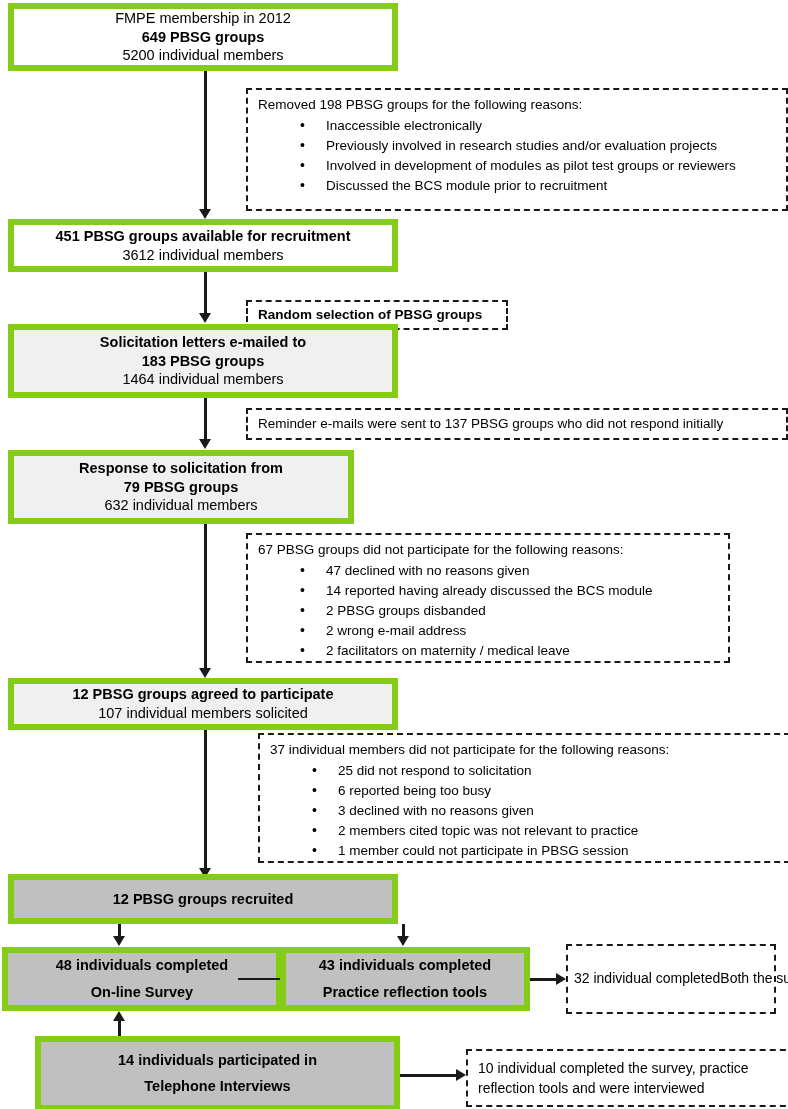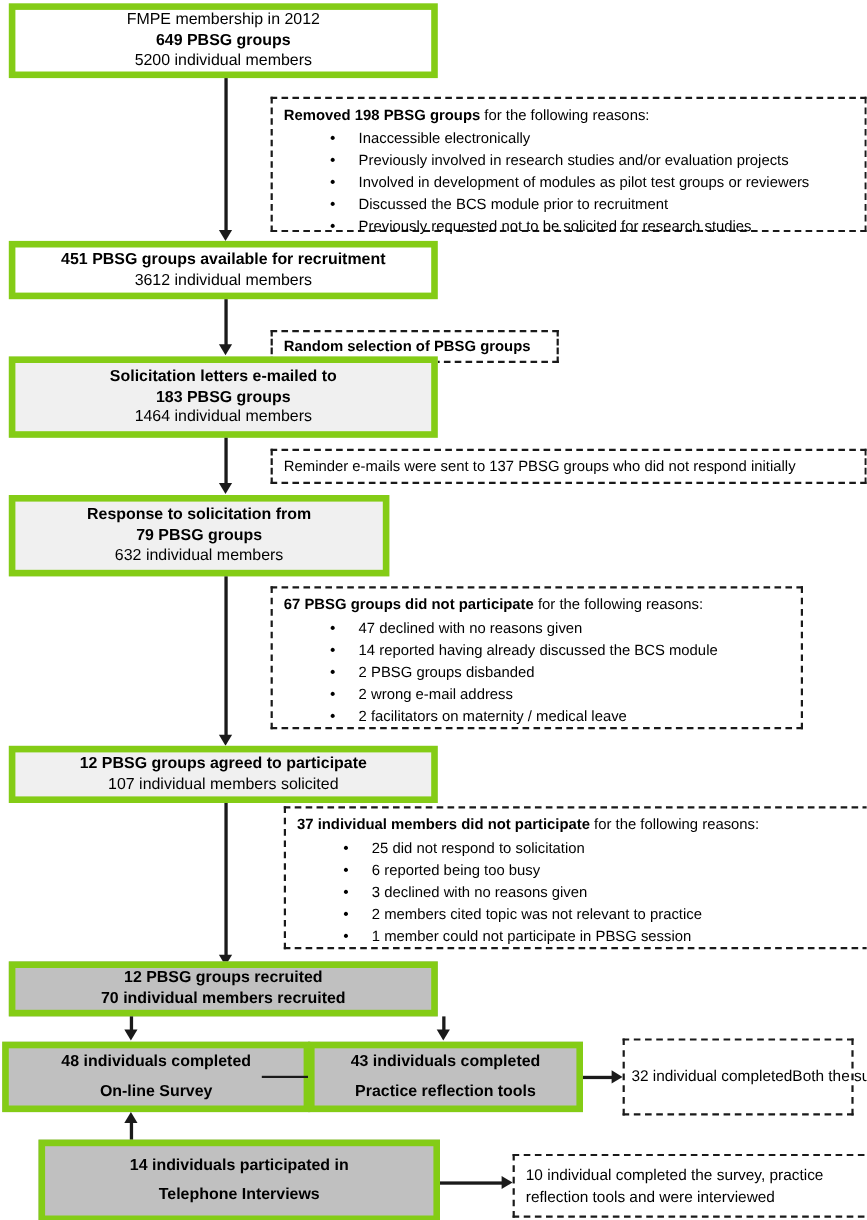--- a/index.html
+++ b/index.html
@@ -9,21 +9,21 @@
   .box{position:absolute;box-sizing:border-box;border:6px solid #84cc16;background:#fff;
        display:flex;flex-direction:column;align-items:center;justify-content:center;text-align:center;}
   .box.gray-light{background:#f0f0f0;}
   .box.gray-dark{background:#c0c0c0;}
   .box .ln{line-height:1.30;font-size:14.5px;white-space:nowrap;}
   .box .ln.b{font-weight:bold;}
 
   .note{position:absolute;box-sizing:border-box;border:2px dashed #1a1a1a;background:#fff;
         padding:6px 8px 6px 10px;}
   .note .hdr{font-size:13.5px;line-height:1.35;}
-  .note .hdr b{font-weight:bold;}
+  .note .hdr b{font-weight:normal;}
   .note ul{margin:2px 0 0 0;padding:0;list-style:none;}
   .note li{font-size:13.5px;line-height:1.47;position:relative;padding-left:68px;white-space:nowrap;}
   .note li:before{content:"\2022";position:absolute;left:42px;top:-1px;font-size:14px;}
   .note.plain{display:flex;align-items:center;}
   .note.plain .txt{font-size:13.5px;line-height:1.35;white-space:nowrap;}
   .note.plain .txt.b{font-weight:bold;}
   .note.centered{display:flex;align-items:center;justify-content:space-between;text-align:center;padding:6px;}
   .note.centered .txt{font-size:14px;line-height:1.42;white-space:nowrap;}
   .note.leftc{display:flex;flex-direction:column;justify-content:center;text-align:left;padding:6px 10px;}
   .note.leftc .txt{font-size:14px;line-height:1.45;white-space:nowrap;}
@@ -49,21 +49,20 @@
   <div class="vline" style="left:204px;top:71px;height:141px;"></div>
   <div class="arrow-d" style="left:199px;top:209px;"></div>
 
   <div class="note" style="left:246px;top:88px;width:542px;height:123px;">
     <div class="hdr"><b>Removed 198 PBSG groups</b><span> for the following reasons:</span></div>
     <ul>
       <li>Inaccessible electronically</li>
       <li>Previously involved in research studies and/or evaluation projects</li>
       <li>Involved  in development of modules as pilot test groups or reviewers</li>
       <li>Discussed the BCS module prior to recruitment</li>
-      <li>Previously requested not to be solicited for research studies</li>
     </ul>
   </div>
 
   <div class="box" style="left:8px;top:219px;width:390px;height:53px;">
     <div class="ln b">451 PBSG groups available for recruitment</div>
     <div class="ln">3612 individual members</div>
   </div>
 
   <div class="vline" style="left:204px;top:272px;height:44px;"></div>
   <div class="arrow-d" style="left:199px;top:313px;"></div>
@@ -119,21 +118,20 @@
       <li>25 did not respond to solicitation</li>
       <li>6 reported being too busy</li>
       <li>3 declined with no reasons given</li>
       <li>2 members cited topic was not relevant to practice</li>
       <li>1 member could not participate in PBSG session</li>
     </ul>
   </div>
 
   <div class="box gray-dark" style="left:8px;top:874px;width:390px;height:50px;">
     <div class="ln b">12 PBSG groups recruited</div>
-    <div class="ln b">70 individual members recruited</div>
   </div>
 
   <div class="vline" style="left:118px;top:924px;height:14px;"></div>
   <div class="arrow-d" style="left:113px;top:936px;"></div>
   <div class="vline" style="left:402px;top:924px;height:14px;"></div>
   <div class="arrow-d" style="left:397px;top:936px;"></div>
 
   <div class="box gray-dark" style="left:2px;top:947px;width:280px;height:64px;">
     <div class="ln b" style="line-height:1.85;">48 individuals completed</div>
     <div class="ln b" style="line-height:1.85;">On-line Survey</div>

